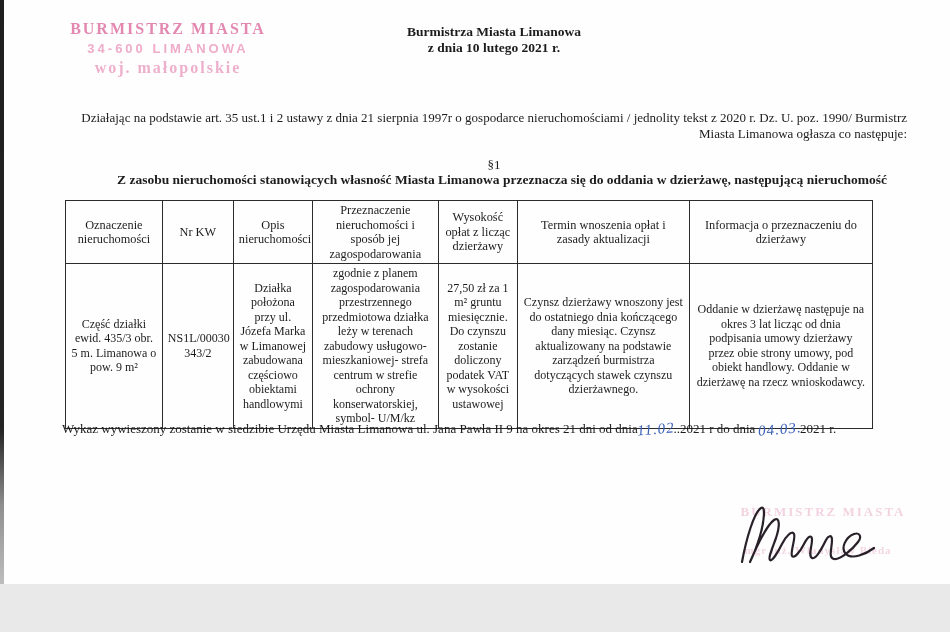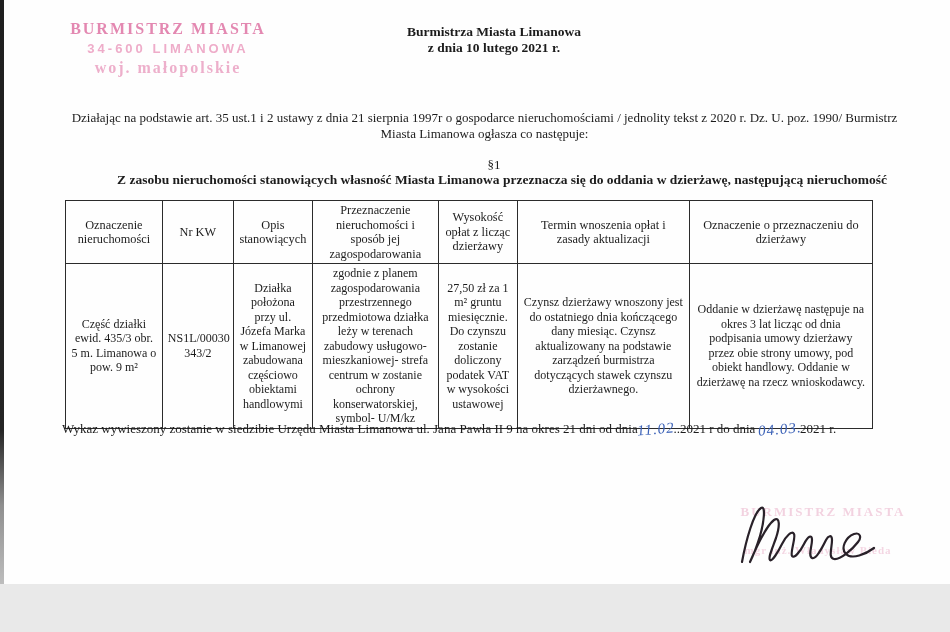--- a/index.html
+++ b/index.html
@@ -29,21 +29,21 @@
   .stamp-top .l3{font-size:16px;font-weight:bold;letter-spacing:2px;color:#eca7c6;opacity:.9;}
   
   .doc-header{
     position:absolute;left:0;top:24px;width:100%;
     text-align:center;line-height:15.5px;font-size:13.5px;
   }
   .doc-header .b{font-weight:bold;}
   .doc-header .subject{font-weight:normal;font-size:13px;margin-top:1px;}
   .intro{
     position:absolute;left:62px;top:110px;width:845px;
-    font-size:13px;line-height:15.5px;margin:0;text-align:center;
+    font-size:13px;line-height:15.5px;margin:0;text-align:right;
   }
   .sec-mark{
     position:absolute;left:0;top:157px;width:100%;
     text-align:center;font-size:13px;
   }
   .sec-heading{
     position:absolute;left:8px;top:172px;width:100%;
     text-align:center;font-weight:bold;font-size:13.5px;
   }
   
@@ -125,33 +125,33 @@
         <col class="c3">
         <col class="c4">
       <col class="c5">
         <col class="c6">
         <col class="c7">
     </colgroup>
     <thead>
       <tr>
         <th>Oznaczenie nieruchomości</th>
         <th>Nr KW</th>
-        <th>Opis stanowiących</th>
+        <th>Opis nieruchomości</th>
         <th>Przeznaczenie nieruchomości i sposób jej zagospodarowania</th>
         <th>Wysokość opłat z licząc dzierżawy</th>
         <th>Termin wnoszenia opłat i zasady aktualizacji</th>
-        <th>Oznaczenie o przeznaczeniu do dzierżawy</th>
+        <th>Informacja o przeznaczeniu do dzierżawy</th>
       </tr>
     </thead>
     <tbody>
       <tr>
         <td class="cell-1">Część działki ewid. 435/3 obr. 5 m. Limanowa o pow. 9 m²</td>
         <td class="cell-2">NS1L/00030 343/2</td>
         <td class="cell-3">Działka położona przy ul. Józefa Marka w Limanowej zabudowana częściowo obiektami handlowymi</td>
-        <td class="cell-4">zgodnie z planem zagospodarowania przestrzennego przedmiotowa działka leży w terenach zabudowy usługowo-mieszkaniowej- strefa centrum w zostanie ochrony konserwatorskiej, symbol- U/M/kz</td>
+        <td class="cell-4">zgodnie z planem zagospodarowania przestrzennego przedmiotowa działka leży w terenach zabudowy usługowo-mieszkaniowej- strefa centrum w strefie ochrony konserwatorskiej, symbol- U/M/kz</td>
         <td class="cell-5">27,50 zł za 1 m² gruntu miesięcznie. Do czynszu zostanie doliczony podatek VAT w wysokości ustawowej</td>
         <td class="cell-6">Czynsz dzierżawy wnoszony jest do ostatniego dnia kończącego dany miesiąc. Czynsz aktualizowany na podstawie zarządzeń burmistrza dotyczących stawek czynszu dzierżawnego.</td>
         <td class="cell-7">Oddanie w dzierżawę następuje na okres 3 lat licząc od dnia podpisania umowy dzierżawy przez obie strony umowy, pod obiekt handlowy. Oddanie w dzierżawę na rzecz wnioskodawcy.</td>
       </tr>
     </tbody>
   </table>
 
   <p class="footer-line"><span>Wykaz wywieszony zostanie w siedzibie Urzędu Miasta Limanowa ul. Jana Pawła II 9 na okres 21 dni od dnia</span><span class="hand">11.02</span><span>..2021 r do dnia </span><span class="hand">04.03.</span><span>2021 r.</span></p>
 
   <div class="sig-area">

